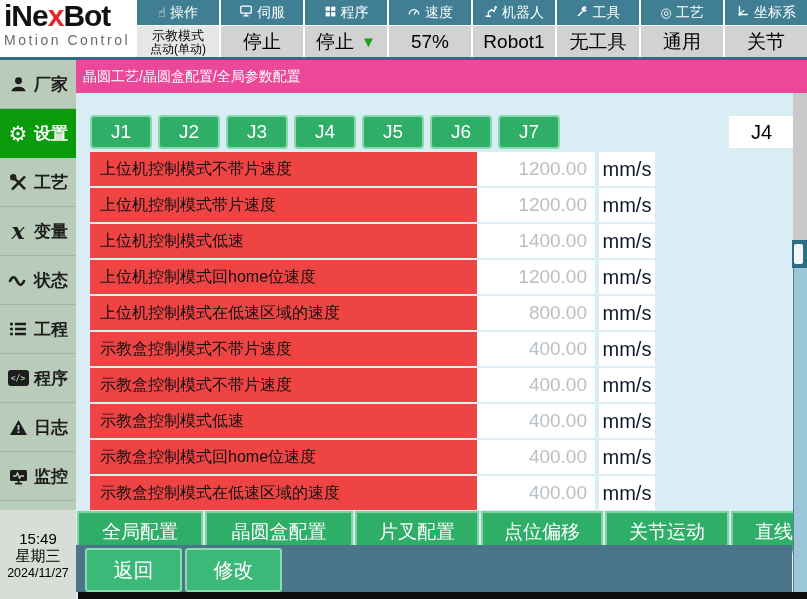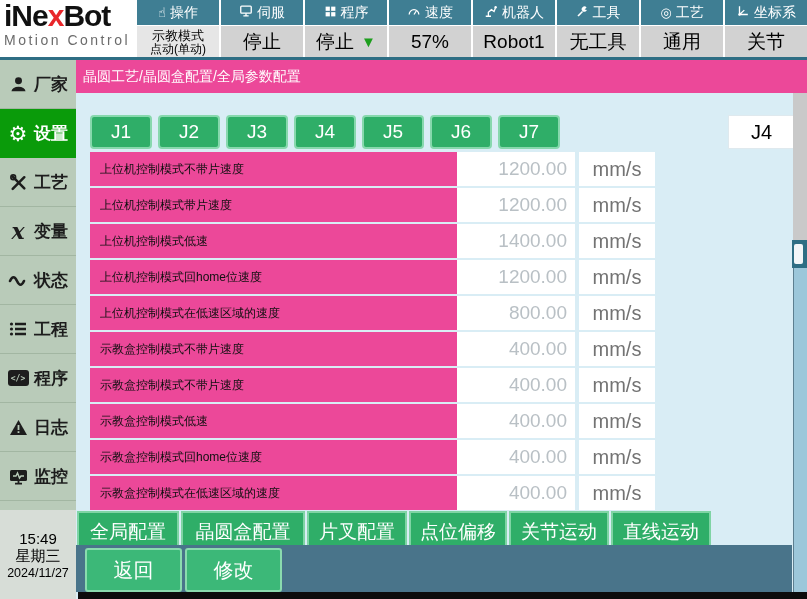--- a/index.html
+++ b/index.html
@@ -41,25 +41,25 @@
   
   .breadcrumb{position:absolute;left:76px;top:60px;width:731px;height:33px;background:#ec4899;color:#fff;font-size:14px;display:flex;align-items:center;padding-left:7px;box-sizing:border-box;}
 
   
   .content{position:absolute;left:76px;top:105px;width:716px;height:452px;background:#d9edf5;}
   .jtabs{position:absolute;left:14px;top:10px;display:flex;gap:6px;}
   .jtab{width:58px;height:30px;background:#2fae68;border:2px solid #87d8ad;border-radius:4px;color:#fff;font-size:19px;display:flex;align-items:center;justify-content:center;cursor:pointer;}
   .jselect{position:absolute;left:652px;top:10px;width:65px;height:32px;background:#fff;border:1px solid #dfe9ee;color:#000;font-size:20px;display:flex;align-items:center;justify-content:center;cursor:pointer;}
   .rows{position:absolute;left:14px;top:47px;width:565px;}
   .prow{height:34px;margin-bottom:2px;display:flex;}
-  .prow .plabel{flex:1;background:#ec4899;font-size:12px;color:#101010;display:flex;align-items:center;padding-left:10px;}
+  .prow .plabel{flex:1;background:#ef4444;font-size:16px;color:#101010;display:flex;align-items:center;padding-left:10px;}
   .prow .pvalue{width:110px;background:#ffffff;color:#b9c0c5;font-size:19px;display:flex;align-items:center;justify-content:flex-end;padding-right:8px;}
-  .prow .punit{width:76px;margin-left:4px;background:#ffffff;color:#737373;font-size:20px;display:flex;align-items:center;justify-content:center;}
+  .prow .punit{width:56px;margin-left:4px;background:#ffffff;color:#0f172a;font-size:20px;display:flex;align-items:center;justify-content:center;}
   .btabs{position:absolute;left:1px;top:406px;display:flex;gap:2px;}
-  .btab{height:38px;background:#2fae68;border:2px solid #7fd4a4;color:#fff;font-size:19px;display:flex;align-items:center;justify-content:center;padding:0 3px;box-sizing:content-box;cursor:pointer;}
+  .btab{height:38px;background:#2fae68;border:2px solid #7fd4a4;color:#fff;font-size:19px;display:flex;align-items:center;justify-content:center;padding:0 15px;box-sizing:content-box;cursor:pointer;}
 
   
   .bottom-bar{position:absolute;left:76px;top:545px;width:716px;height:47px;background:#49748a;}
   .foot-btn{position:absolute;top:3px;height:44px;background:#3cb878;border:2px solid #8adbae;border-radius:3px;color:#fff;font-size:20px;display:flex;align-items:center;justify-content:center;box-sizing:border-box;cursor:pointer;z-index:3;}
   .btn-back{left:9px;width:97px;}
   .btn-modify{left:109px;width:97px;}
   .black-strip{position:absolute;left:78px;top:592px;width:729px;height:7px;background:#0c0c0c;z-index:2;}
 
   
   .rail{position:absolute;left:792px;top:93px;width:15px;height:499px;}

